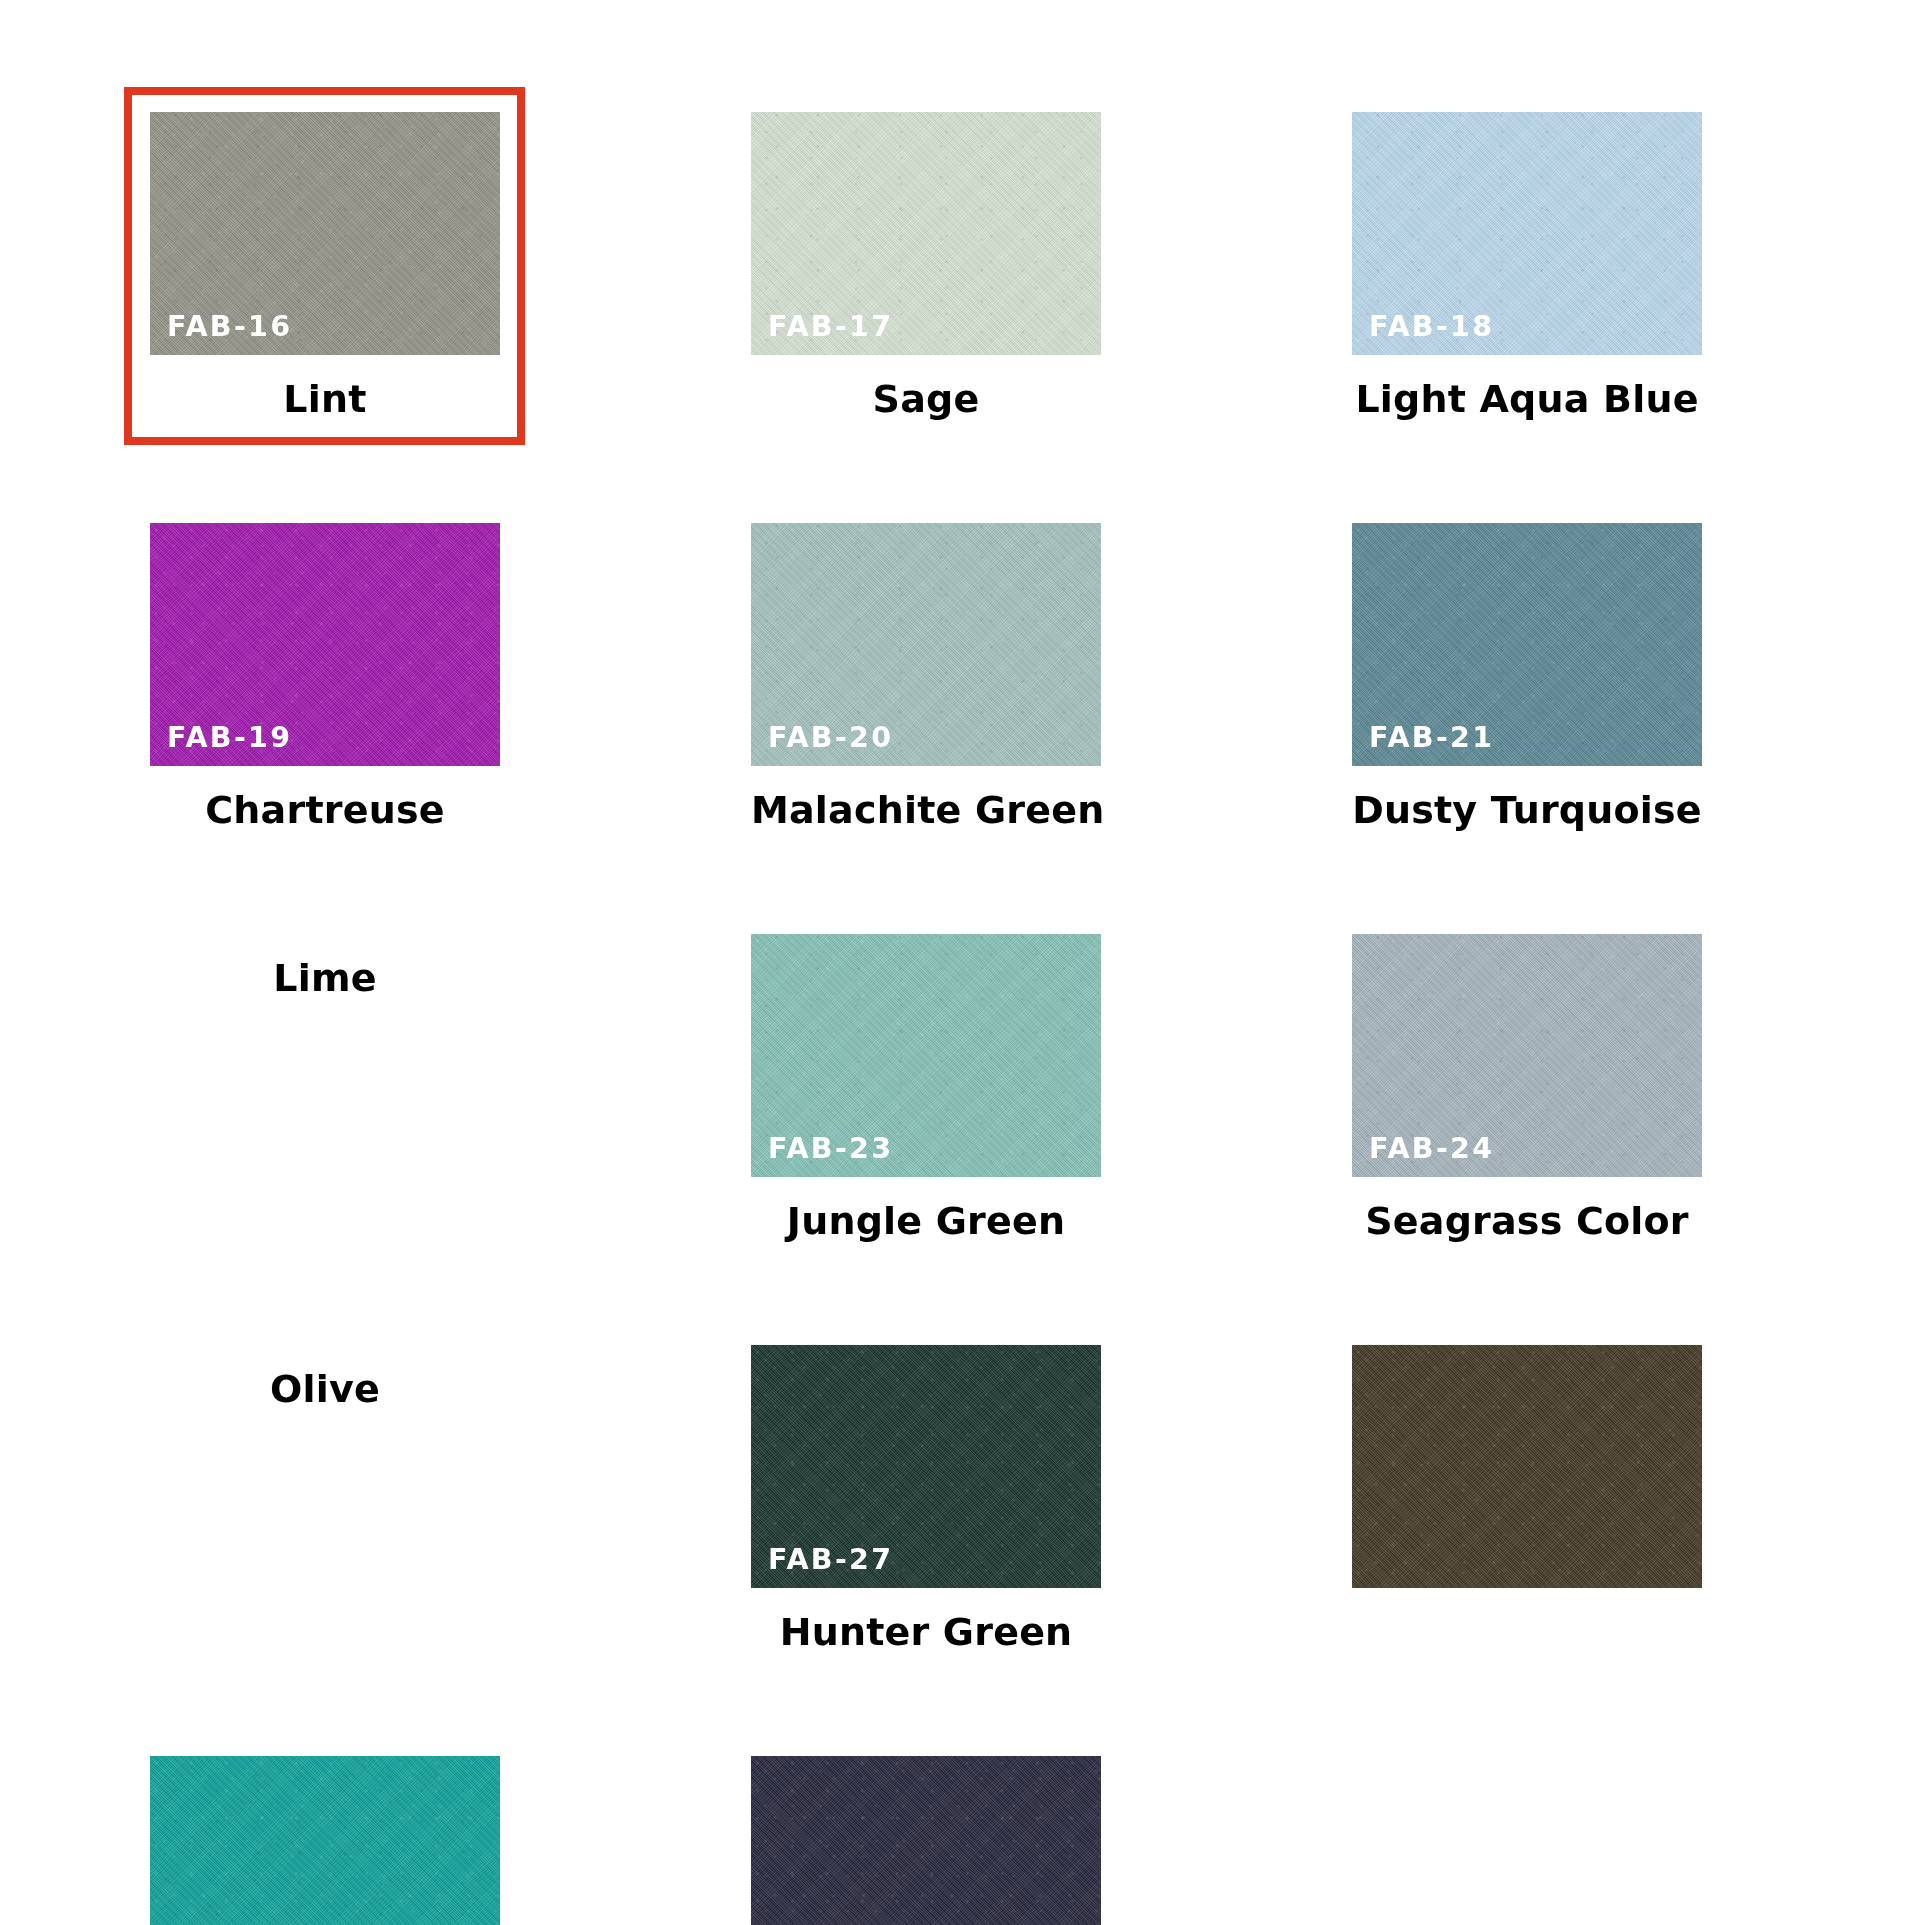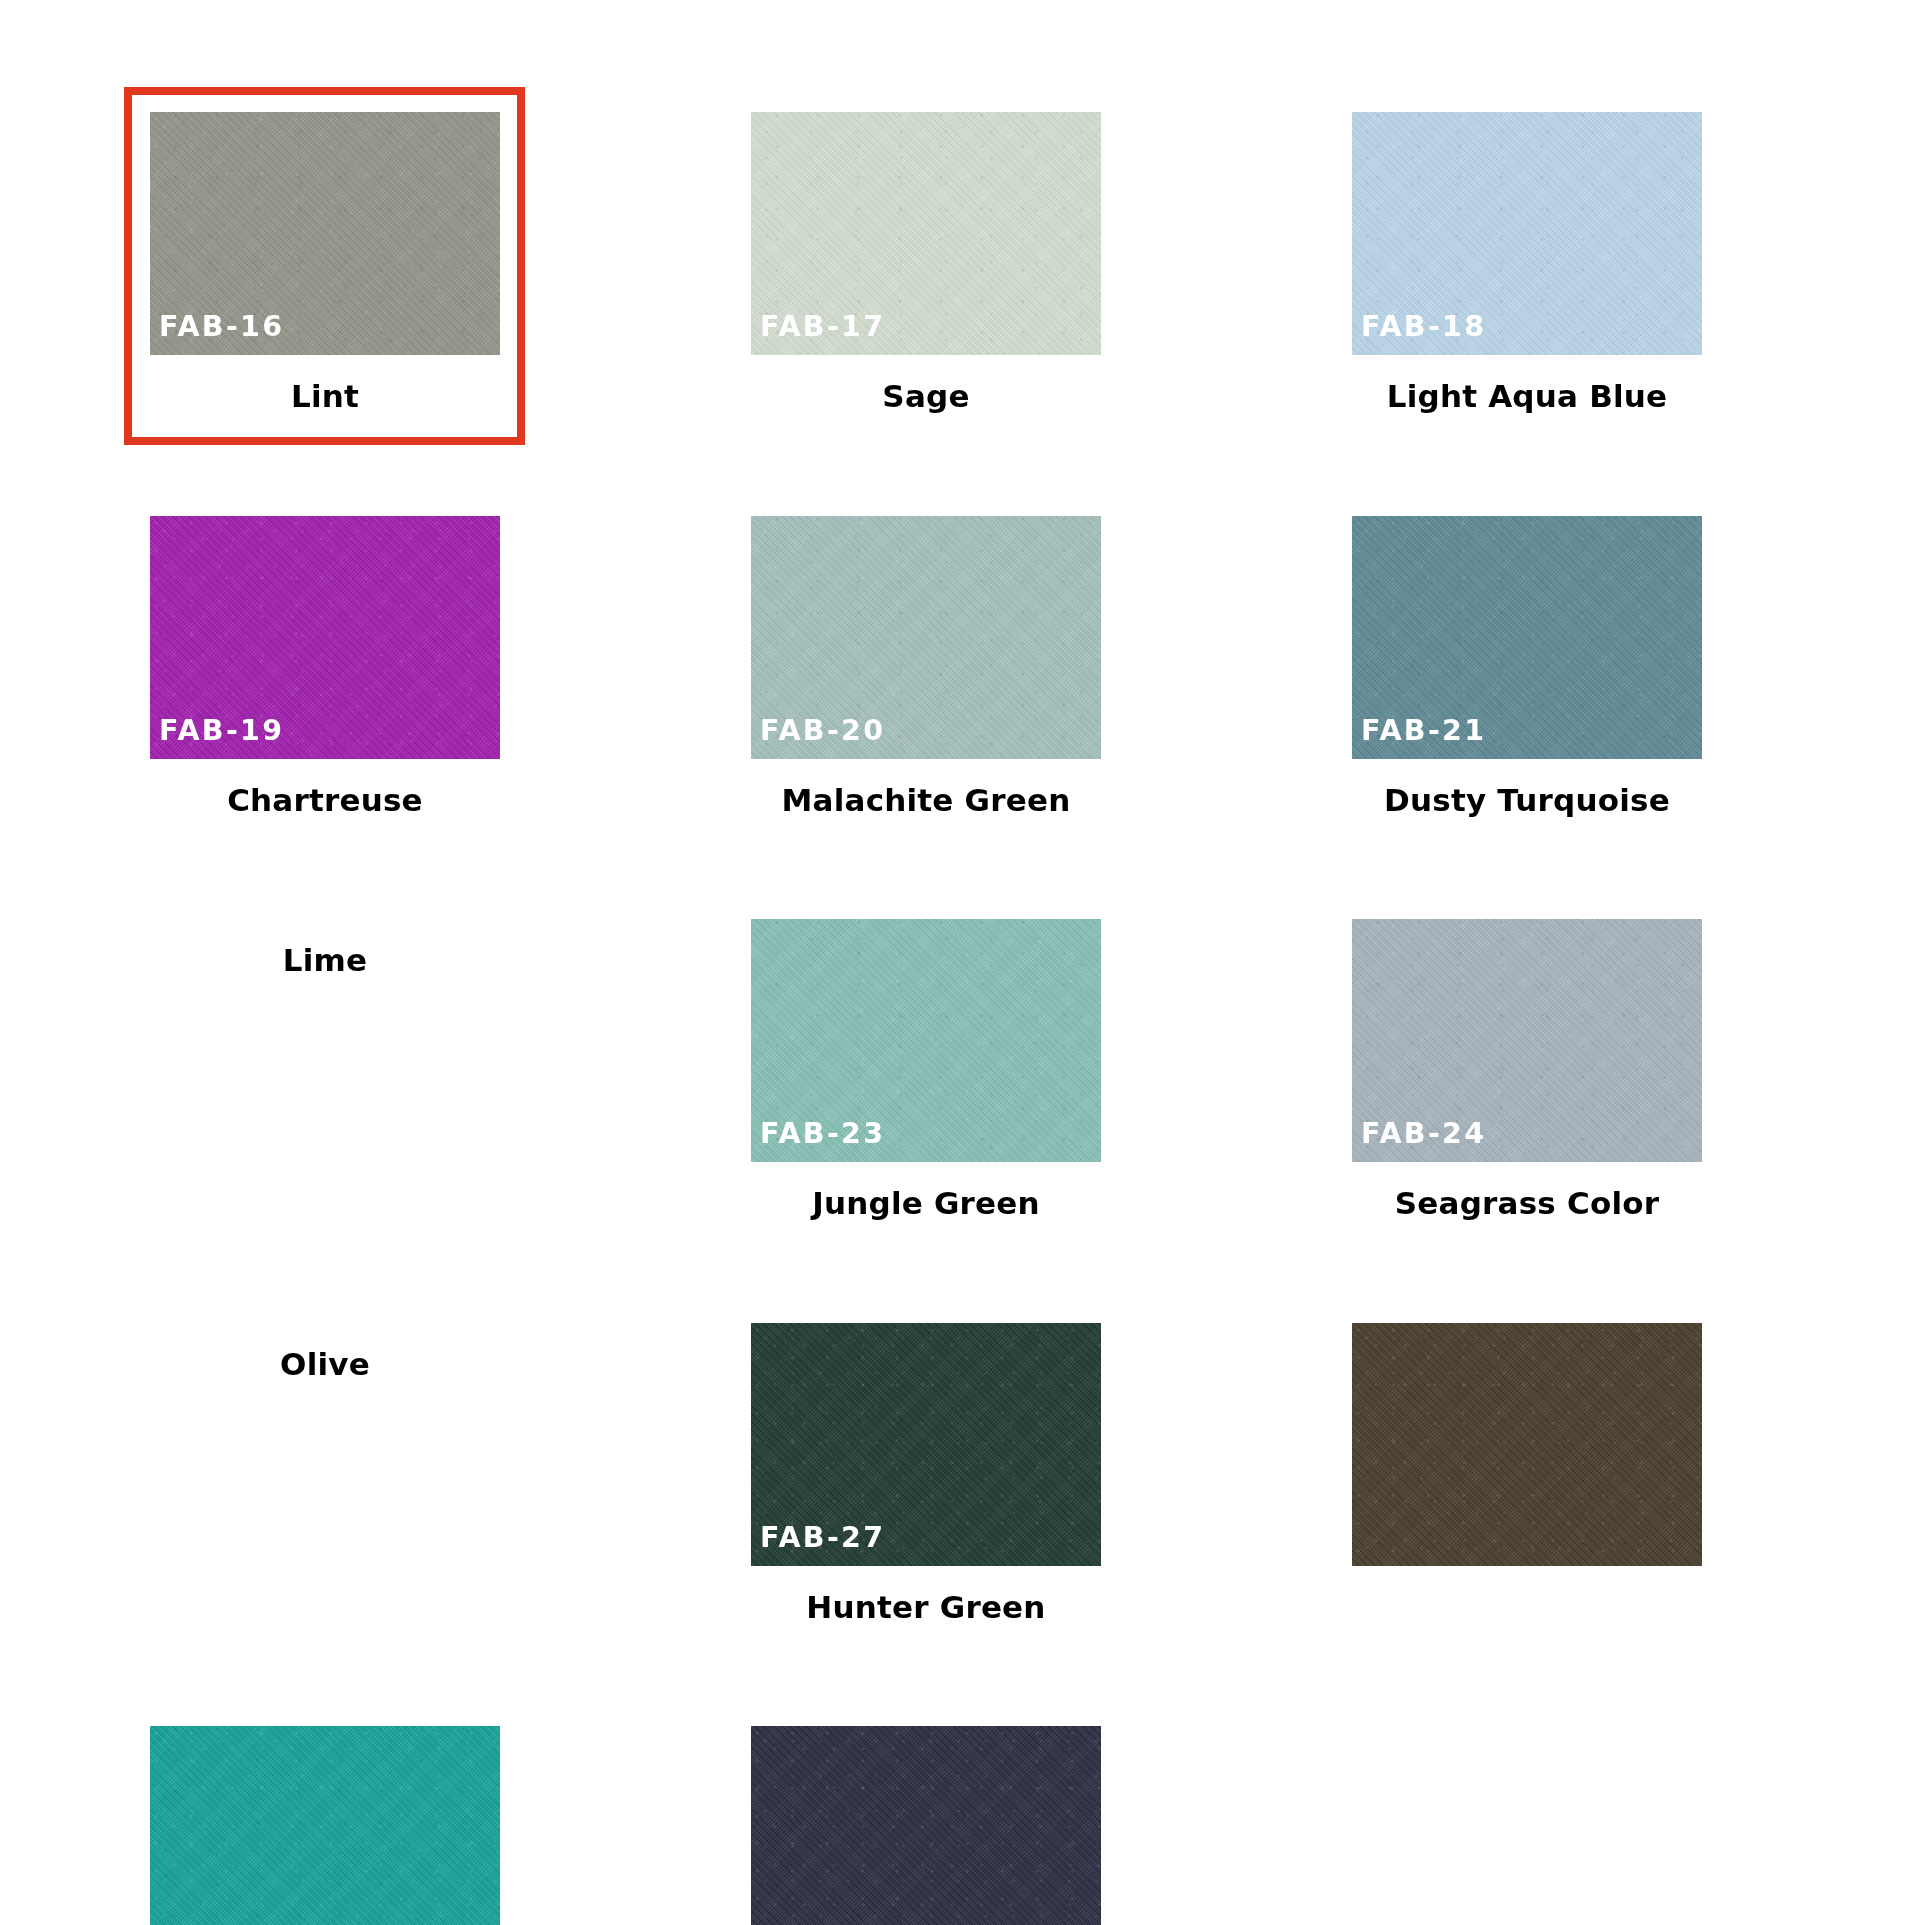--- a/index.html
+++ b/index.html
@@ -90,38 +90,38 @@
       radial-gradient(circle at 63% 11%, rgba(0,0,0,0.07) 0 1px, transparent 1.9px),
       radial-gradient(circle at 81% 58%, rgba(255,255,255,0.09) 0 1px, transparent 1.9px),
       radial-gradient(circle at 34% 77%, rgba(0,0,0,0.06) 0 1px, transparent 1.9px),
       radial-gradient(circle at 52% 43%, rgba(255,255,255,0.07) 0 1px, transparent 1.9px);
     background-size: 35px 27.6px, 41px 31px, 29.5px 39px, 45px 26px, 27.6px 35px;
     pointer-events: none;
   }
 
   .swatch-code {
     position: absolute;
-    left: 9px;
+    left: 17px;
     bottom: 13.3px;
     z-index: 3;
     color: #ffffff;
     font-family: "DejaVu Sans", "Liberation Sans", sans-serif;
     font-size: 28.5px;
     font-weight: 700;
     letter-spacing: 2.3px;
     line-height: 1;
     white-space: nowrap;
   }
 
   .swatch-name {
     margin-top: 25px;
     text-align: center;
     color: #000000;
     font-family: "DejaVu Sans", "Liberation Sans", sans-serif;
-    font-size: 31px;
+    font-size: 38px;
     font-weight: 700;
     letter-spacing: 0.2px;
     line-height: 1.05;
     white-space: nowrap;
   }
 </style>
 </head>
 <body>
 
 <div id="board">

